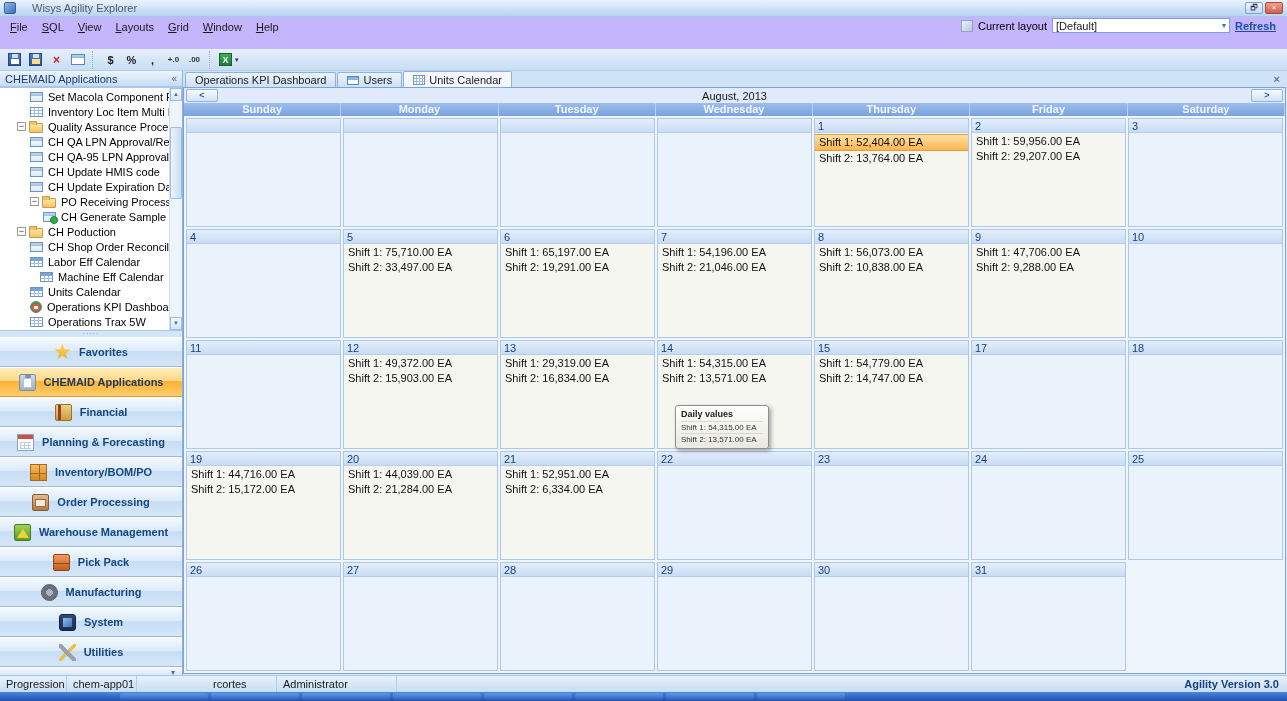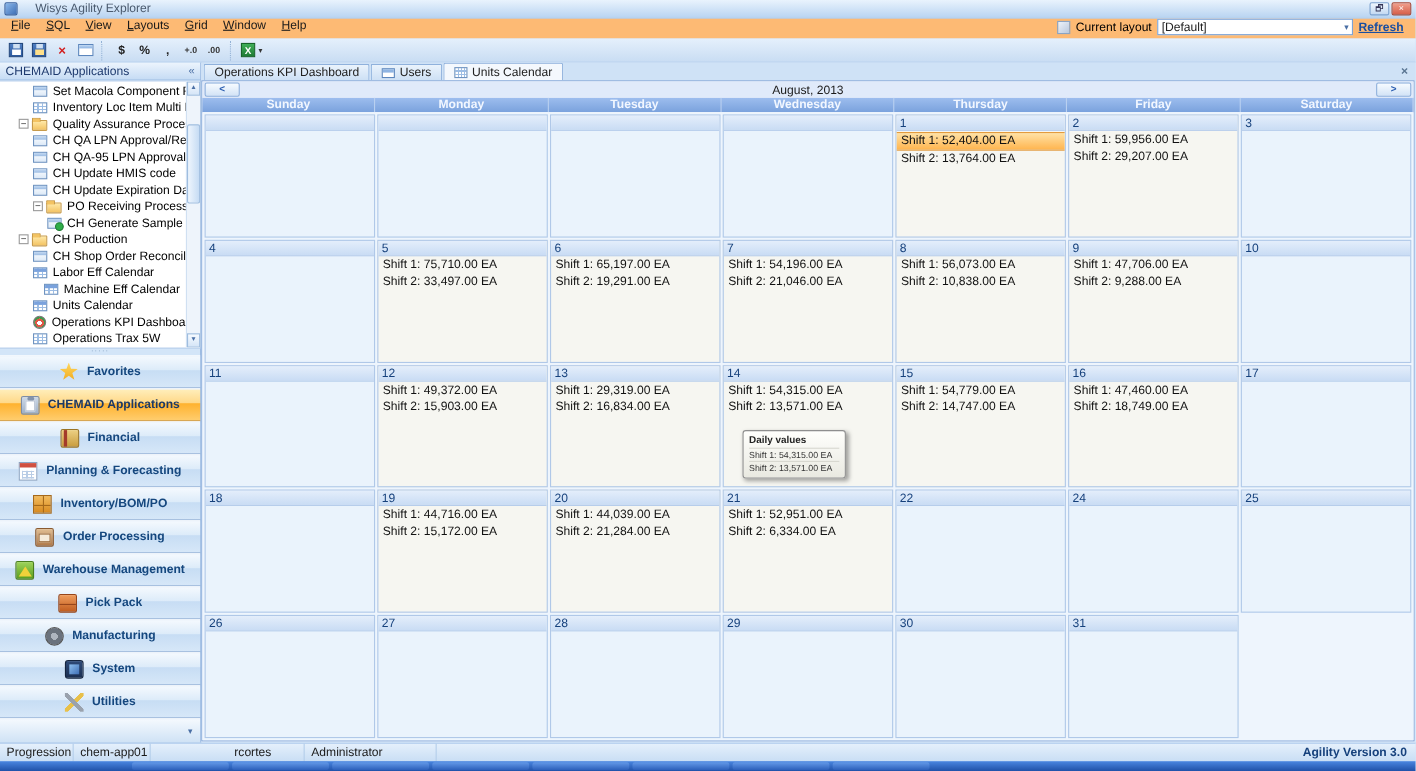--- a/index.html
+++ b/index.html
@@ -9,21 +9,21 @@
 
   
   .titlebar { height:17px; flex:none; background:linear-gradient(#e9f3fd,#b9d4f1); display:flex; align-items:center; padding:0 4px; gap:16px; border-bottom:1px solid #a9c7e9; }
   .app-icon { width:12px; height:12px; border:1px solid #38619e; border-radius:2px; background:linear-gradient(135deg,#8ab8ec,#3f6fb5); }
   .win-title { color:#4a5a6e; }
   .win-btns { margin-left:auto; display:flex; gap:2px; }
   .win-btn { width:18px; height:12px; border:1px solid #7fa3cf; border-radius:2px; background:linear-gradient(#f0f7fe,#c3d9f2); font-size:8px; line-height:10px; text-align:center; color:#335; }
   .win-btn.close { background:linear-gradient(#f0a08e,#d65f4a); border-color:#a84a38; color:#fff; }
 
   
-  .menubar { height:18px; flex:none; background:#fdba74; display:flex; align-items:flex-start; padding:0 3px; }
+  .menubar { height:18px; flex:none; background:#c4b5fd; display:flex; align-items:flex-end; padding:16px 3px; }
   .menu-item { padding:1px 7px 2px; color:#1a1a1a; cursor:default; }
   .layout-bar { margin-left:auto; display:flex; align-items:center; gap:5px; padding-right:8px; }
   .layout-icon { width:12px; height:12px; border:1px solid #8aa4c4; background:linear-gradient(135deg,#eef3fa,#b9c8dd); }
   .layout-combo { width:178px; height:15px; background:#fff; border:1px solid #7da3d6; display:flex; align-items:center; padding:0 3px; color:#222; }
   .combo-arrow { margin-left:auto; color:#4a6fa5; font-size:8px; }
   .refresh-link { color:#1b4fa0; text-decoration:underline; font-weight:bold; }
 
   
   .toolbar { height:22px; flex:none; background:linear-gradient(#e5f0fc,#c9ddf3); display:flex; align-items:center; padding:0 4px; border-bottom:1px solid #b3cdea; }
   .tb-sep { width:4px; height:18px; border-left:1px dotted #93b2d6; margin:0 4px; }
@@ -472,27 +472,20 @@
                 <div class="cal-line">Shift 2: 13,571.00 EA</div>
               </div>
             </div>
             <div class="cal-cell has-data">
               <div class="cal-date">15</div>
               <div class="cal-cell-body">
                 <div class="cal-line">Shift 1: 54,779.00 EA</div>
                 <div class="cal-line">Shift 2: 14,747.00 EA</div>
               </div>
             </div>
-            <div class="cal-cell has-data">
-              <div class="cal-date">16</div>
-              <div class="cal-cell-body">
-                <div class="cal-line">Shift 1: 47,460.00 EA</div>
-                <div class="cal-line">Shift 2: 18,749.00 EA</div>
-              </div>
-            </div>
             <div class="cal-cell">
               <div class="cal-date">17</div>
               <div class="cal-cell-body"></div>
             </div>
             <div class="cal-cell">
               <div class="cal-date">18</div>
               <div class="cal-cell-body"></div>
             </div>
             <div class="cal-cell has-data">
               <div class="cal-date">19</div>
@@ -510,20 +503,24 @@
             </div>
             <div class="cal-cell has-data">
               <div class="cal-date">21</div>
               <div class="cal-cell-body">
                 <div class="cal-line">Shift 1: 52,951.00 EA</div>
                 <div class="cal-line">Shift 2: 6,334.00 EA</div>
               </div>
             </div>
             <div class="cal-cell">
               <div class="cal-date">22</div>
+              <div class="cal-cell-body"></div>
+            </div>
+            <div class="cal-cell">
+              <div class="cal-date">23</div>
               <div class="cal-cell-body"></div>
             </div>
             <div class="cal-cell">
               <div class="cal-date">24</div>
               <div class="cal-cell-body"></div>
             </div>
             <div class="cal-cell">
               <div class="cal-date">25</div>
               <div class="cal-cell-body"></div>
             </div>

